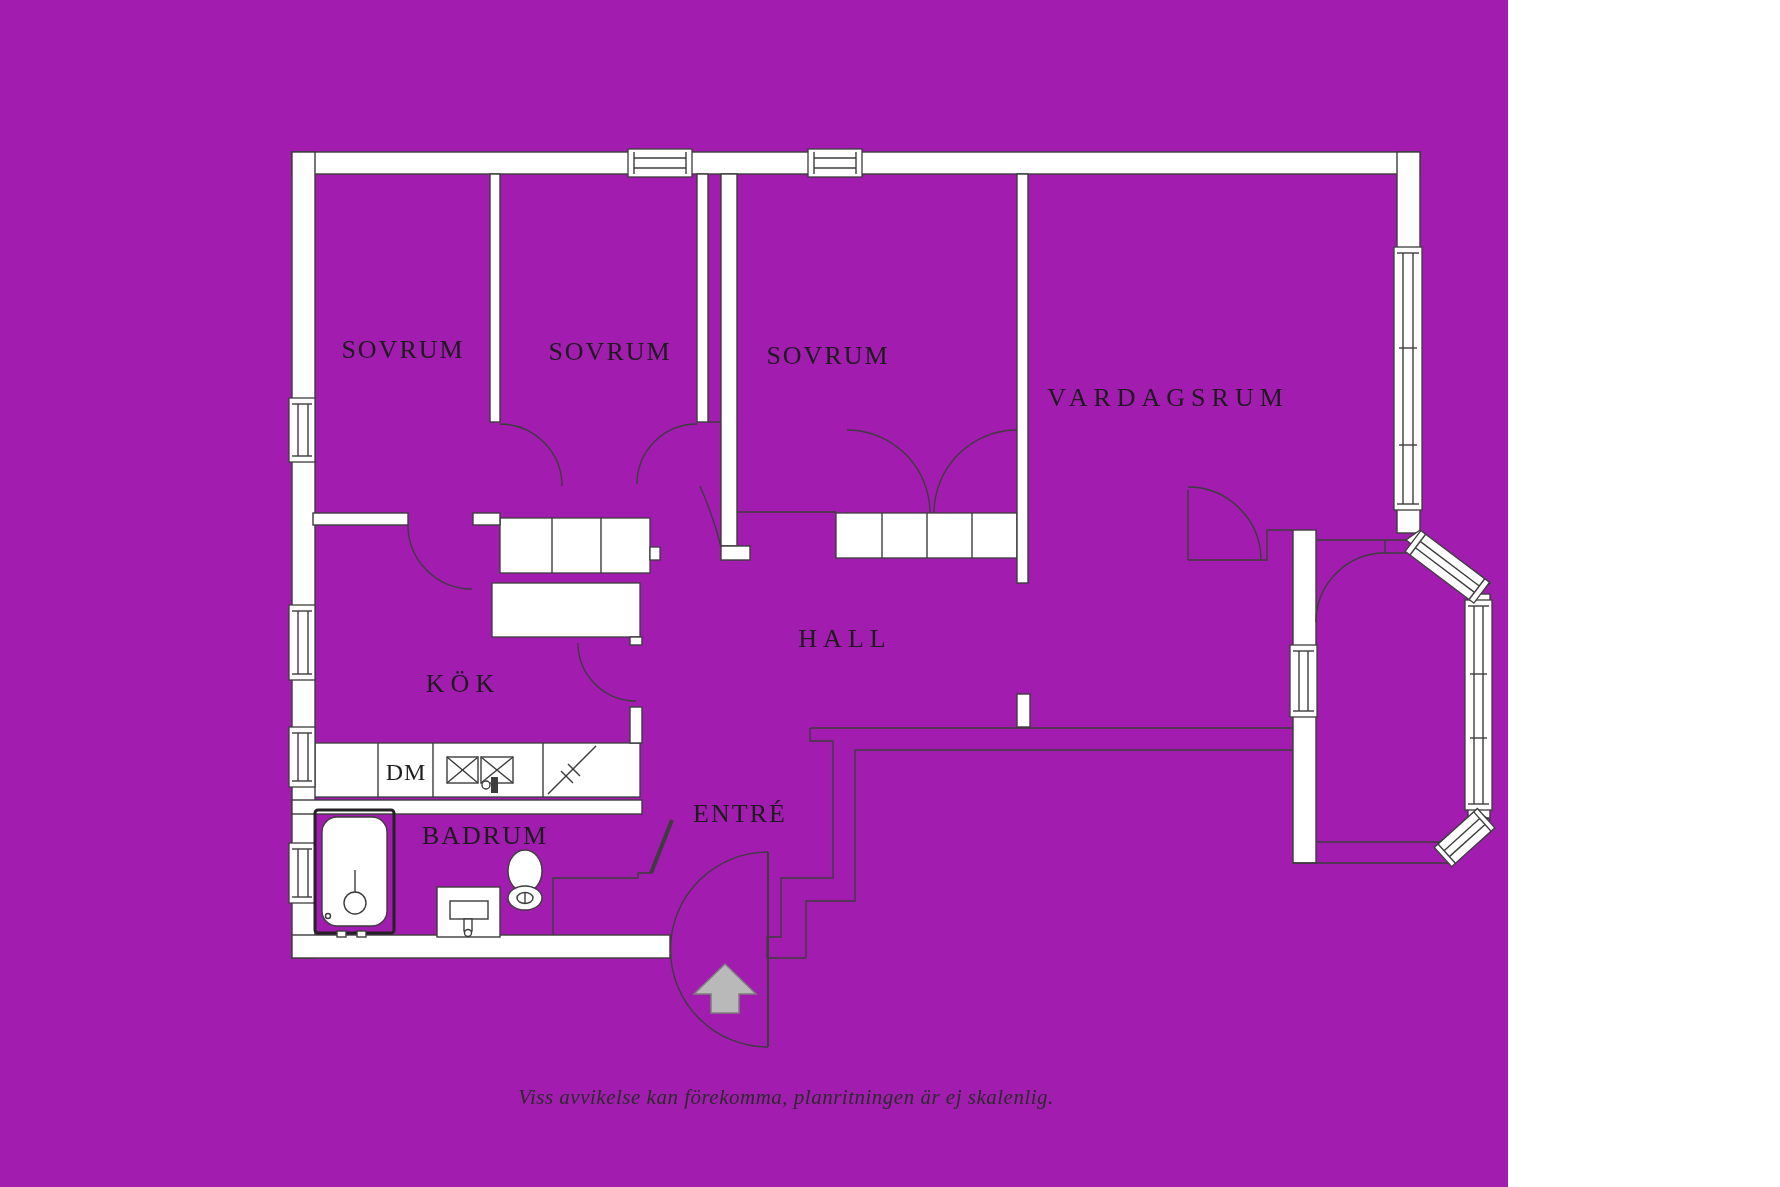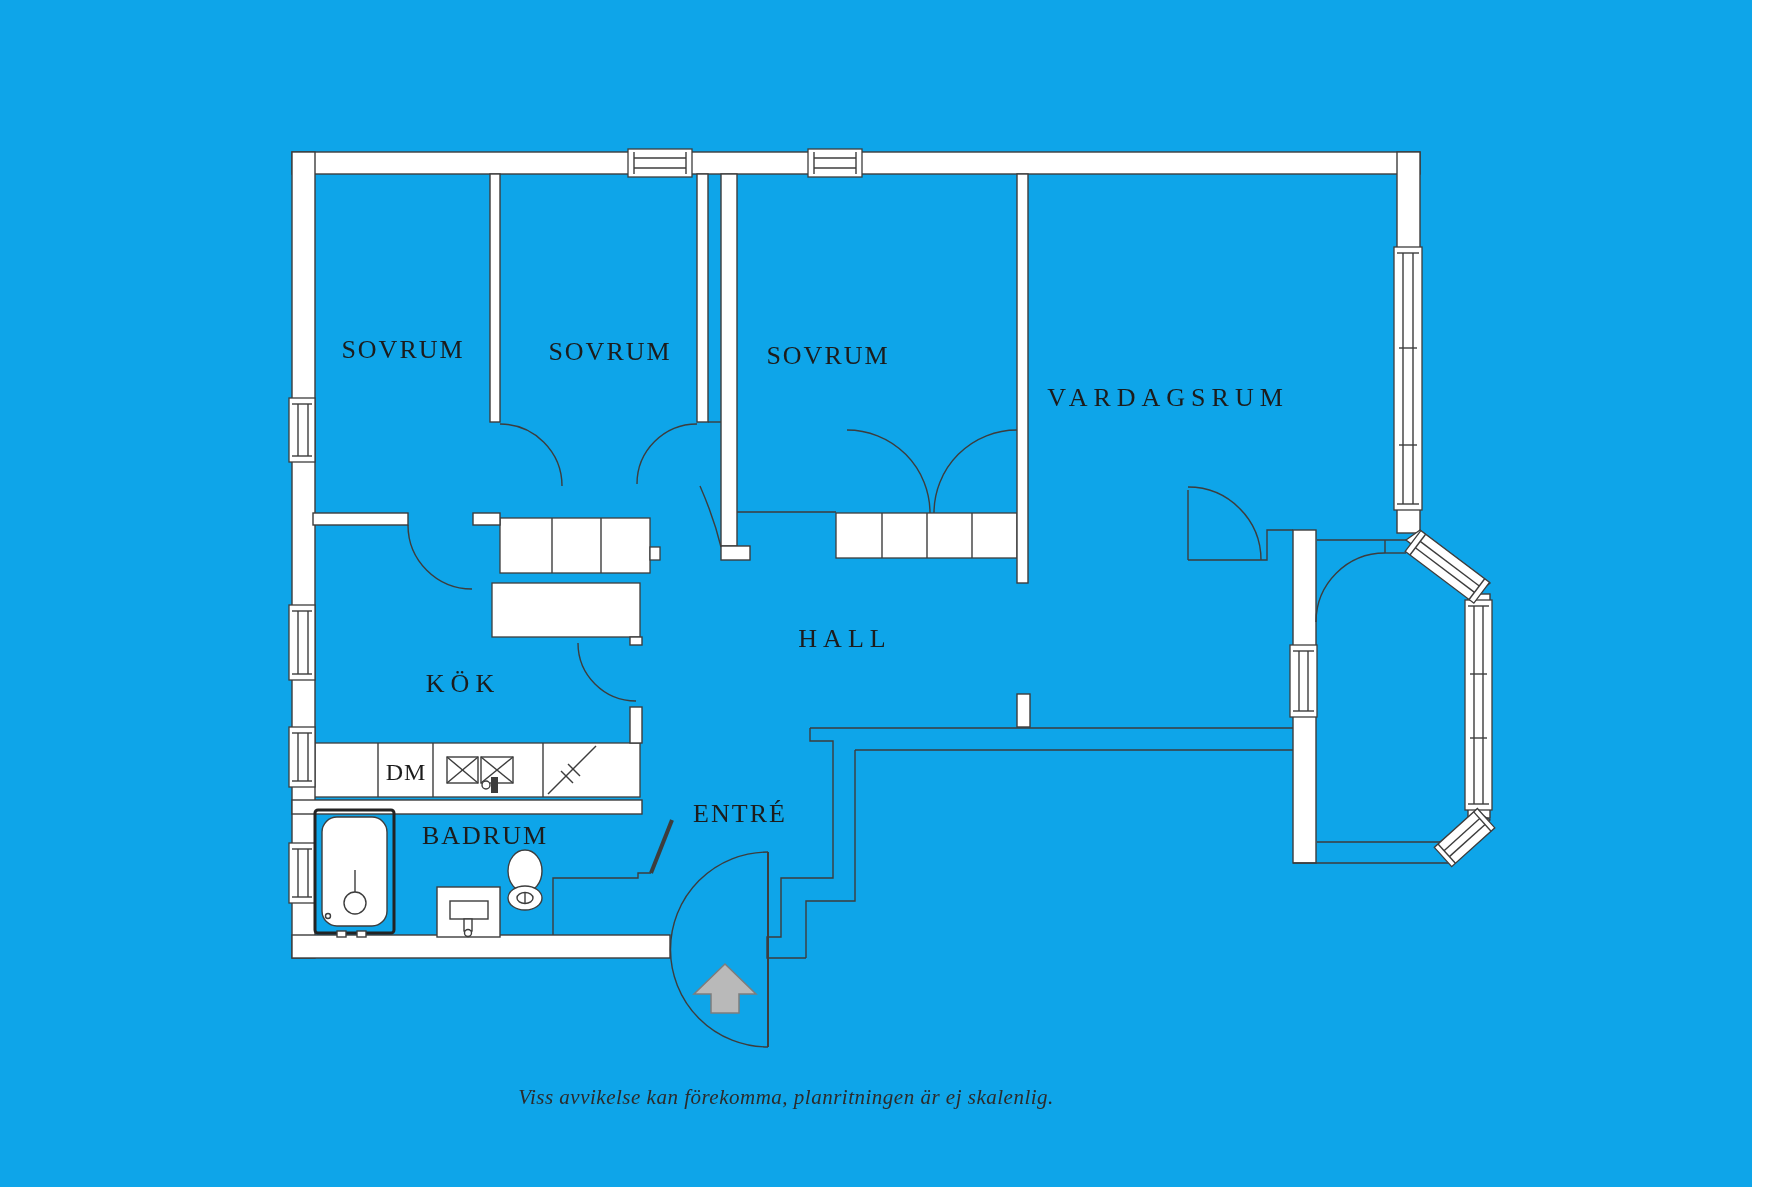--- a/index.html
+++ b/index.html
@@ -1,16 +1,16 @@
 <!DOCTYPE html>
 <html><head>
 <meta charset="utf-8">
 <style>
   html,body{margin:0;padding:0;background:#ffffff;}
-  .page{position:relative;width:1752px;height:1187px;background:#0ea5e9;overflow:hidden;
+  .page{position:relative;width:1508px;height:1187px;background:#a21caf;overflow:hidden;
         font-family:"Liberation Serif", serif;}
   svg text{font-family:"Liberation Serif", serif;fill:#1c1c1c;}
   .room-label{font-size:26px;letter-spacing:2px;}
   .wide-label{font-size:26px;letter-spacing:6px;}
   .small-label{font-size:24px;letter-spacing:1px;}
   .caption{font-size:21px;font-style:italic;letter-spacing:0.5px;fill:#2b2b2b;}
   .wall{fill:#ffffff;stroke:#3d3d3d;stroke-width:1.4;}
   .ln{fill:none;stroke:#3d3d3d;stroke-width:1.4;}
   .thick{fill:none;stroke:#232323;stroke-width:3;}
   .win{fill:#ffffff;stroke:#3d3d3d;stroke-width:1.3;}

